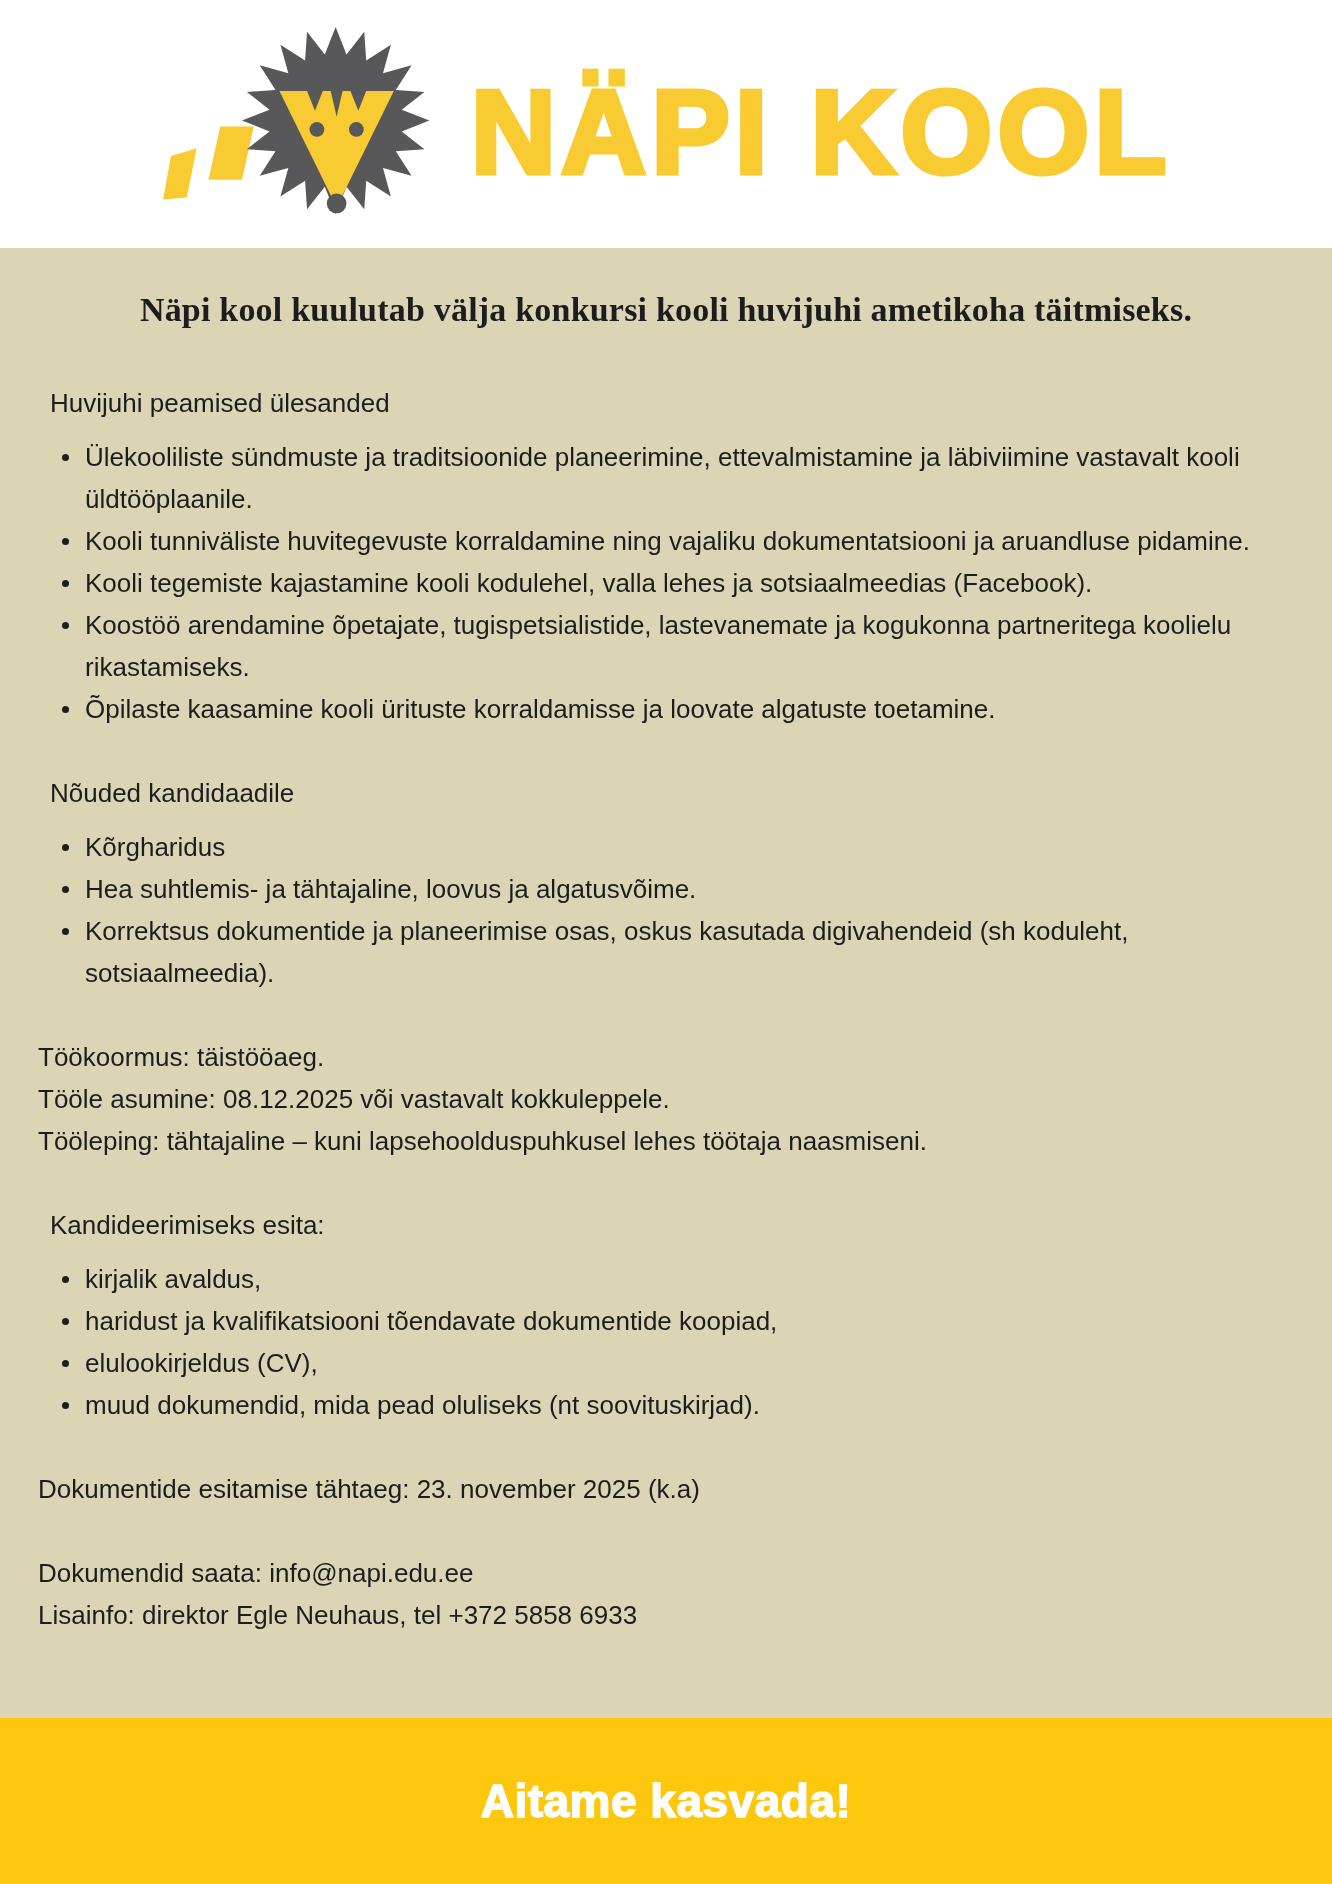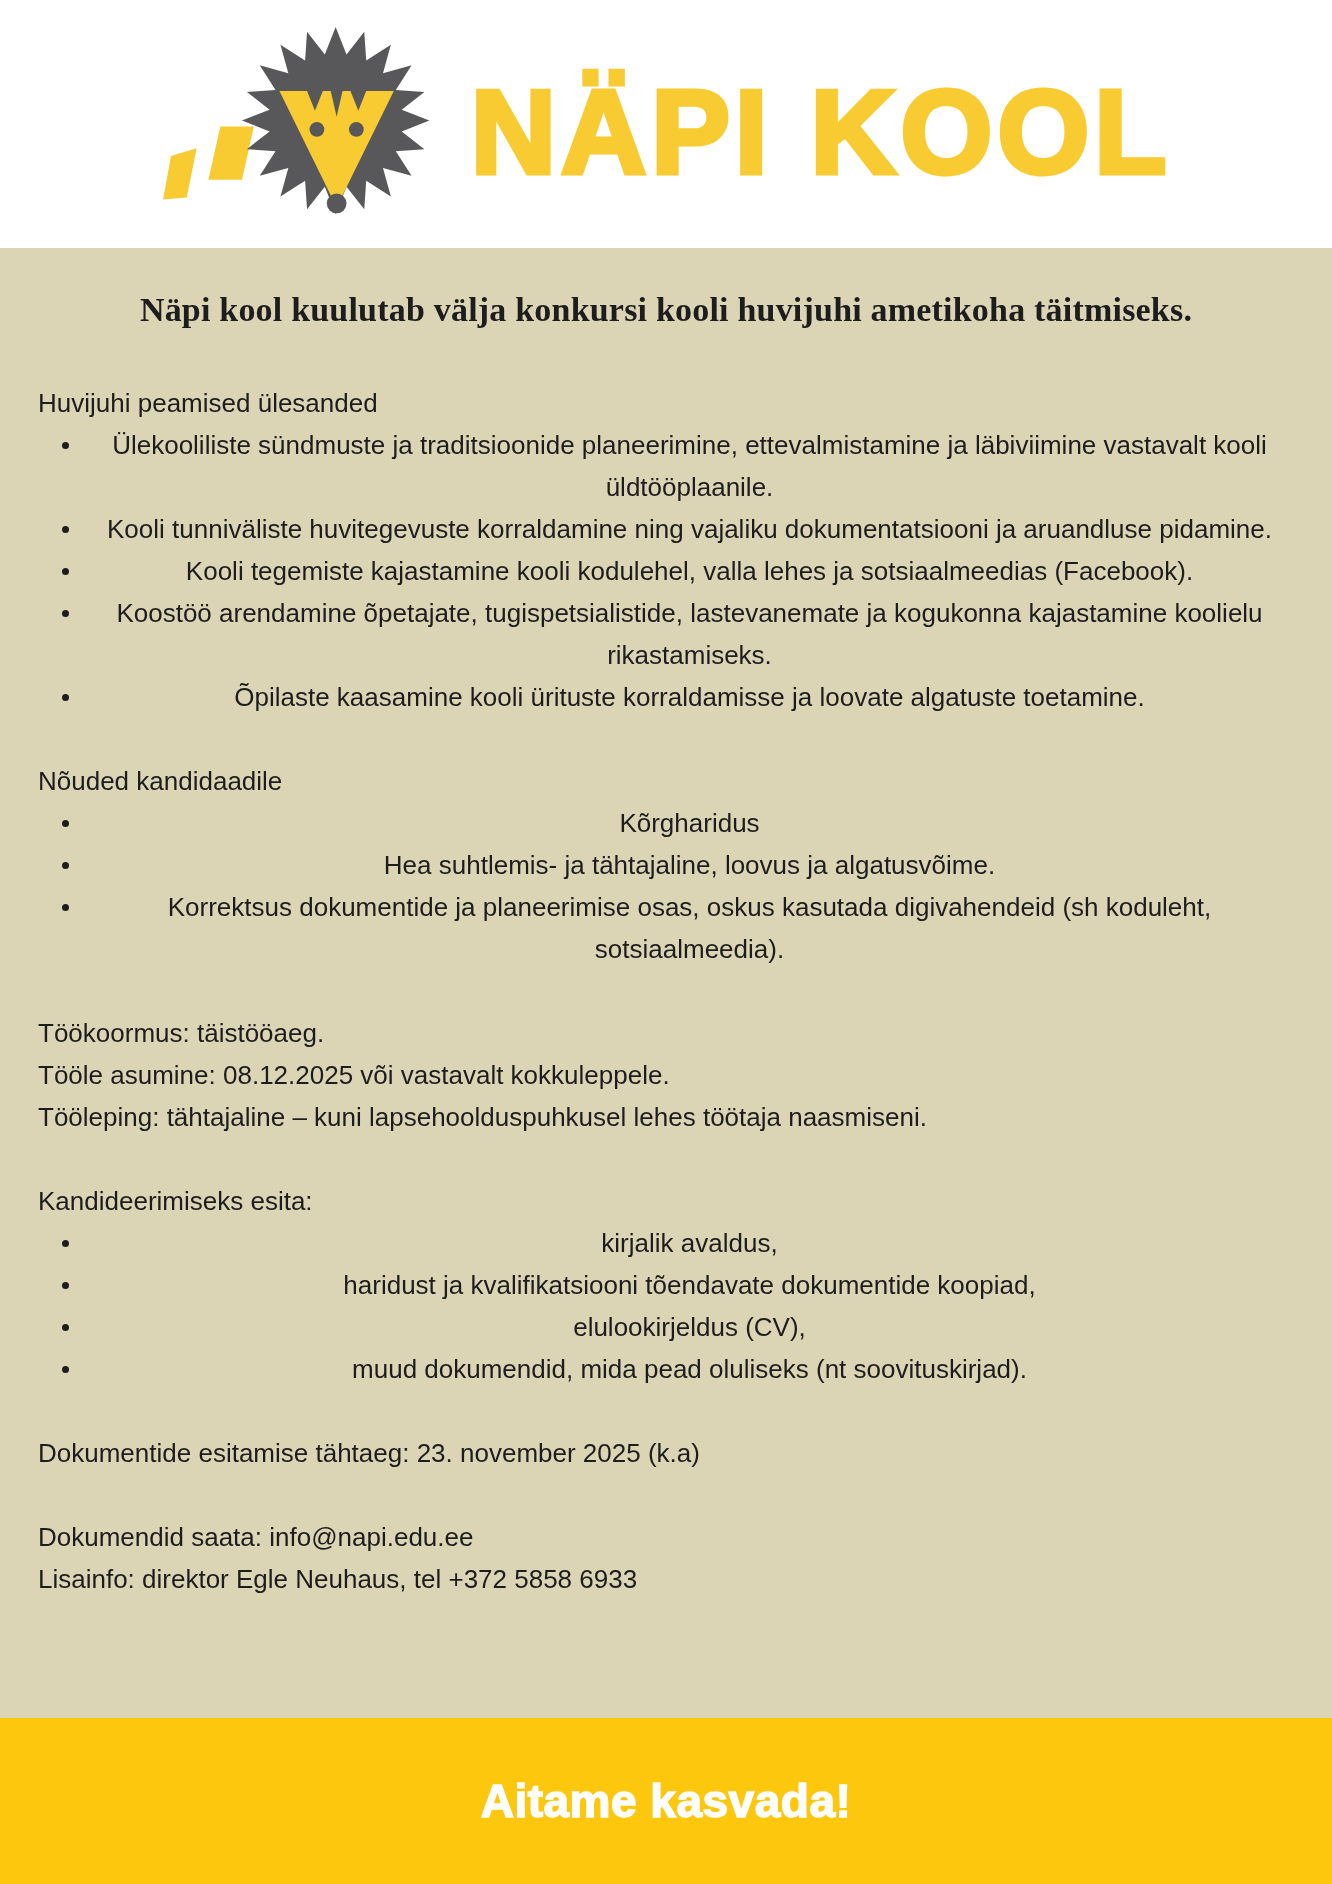--- a/index.html
+++ b/index.html
@@ -53,29 +53,29 @@
     font-weight:bold;
     font-size:34px;
     line-height:44px;
     text-align:center;
     white-space:nowrap;
     margin-bottom:50px;
     letter-spacing:0.2px;
   }
   .section{margin-bottom:42px;}
   .section:last-child{margin-bottom:0;}
-  .sec-heading{margin:0;}
+  .sec-heading{margin:12px;}
   ul.bullets{list-style:none;margin:0;padding:0 0 0 24px;}
   ul.bullets li{display:flex;align-items:flex-start;}
   .bullet-dot{
     flex:0 0 7px;width:7px;height:7px;border-radius:50%;
     background:var(--text);
     margin:18px 16px 0 0;
   }
-  .bullet-text{flex:1 1 auto;text-align:center;}
+  .bullet-text{flex:1 1 auto;}
   .para{margin:0;}
   
   .footer{
     height:166px;flex:0 0 166px;
     background:var(--banner-yellow);
     display:flex;align-items:center;justify-content:center;
   }
   .slogan{
     color:#ffffff;
     font-size:46px;
@@ -128,21 +128,21 @@
         <li>
             <span class="bullet-dot"></span>
             <span class="bullet-text">Kooli tunniväliste huvitegevuste korraldamine ning vajaliku dokumentatsiooni ja aruandluse pidamine.</span>
           </li>
         <li>
             <span class="bullet-dot"></span>
             <span class="bullet-text">Kooli tegemiste kajastamine kooli kodulehel, valla lehes ja sotsiaalmeedias (Facebook).</span>
           </li>
         <li>
             <span class="bullet-dot"></span>
-            <span class="bullet-text">Koostöö arendamine õpetajate, tugispetsialistide, lastevanemate ja kogukonna kajastamine koolielu rikastamiseks.</span>
+            <span class="bullet-text">Koostöö arendamine õpetajate, tugispetsialistide, lastevanemate ja kogukonna partneritega koolielu rikastamiseks.</span>
           </li>
         <li>
             <span class="bullet-dot"></span>
             <span class="bullet-text">Õpilaste kaasamine kooli ürituste korraldamisse ja loovate algatuste toetamine.</span>
           </li>
       </ul>
     </div>
 
     <div class="section">
       <p class="sec-heading">Nõuded kandidaadile</p>

